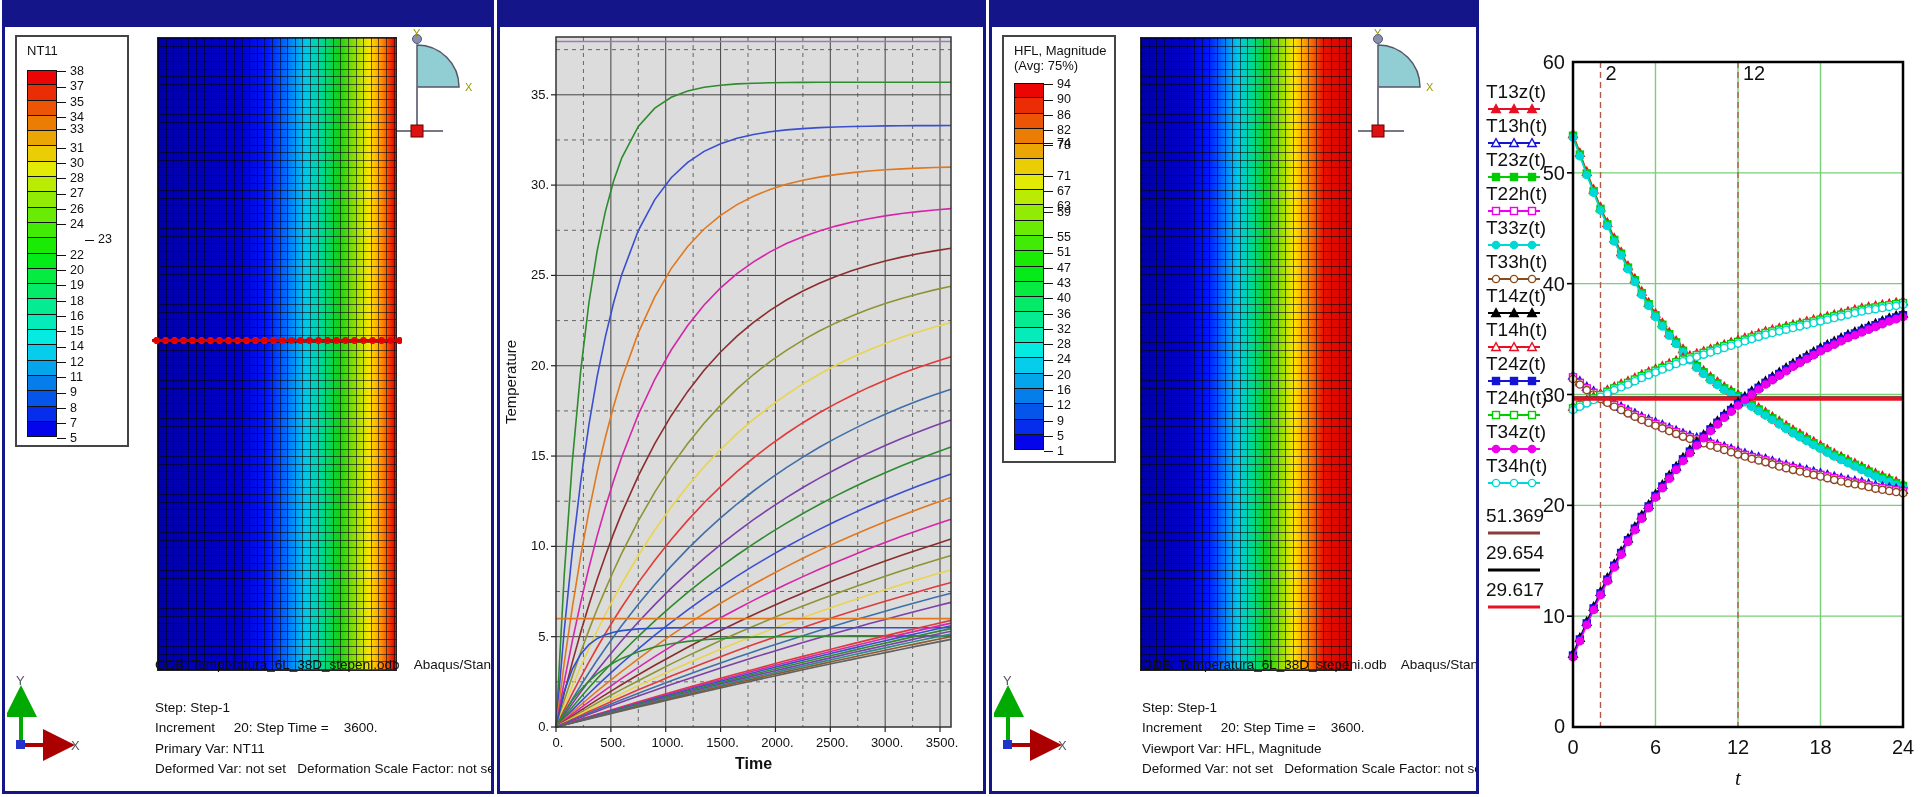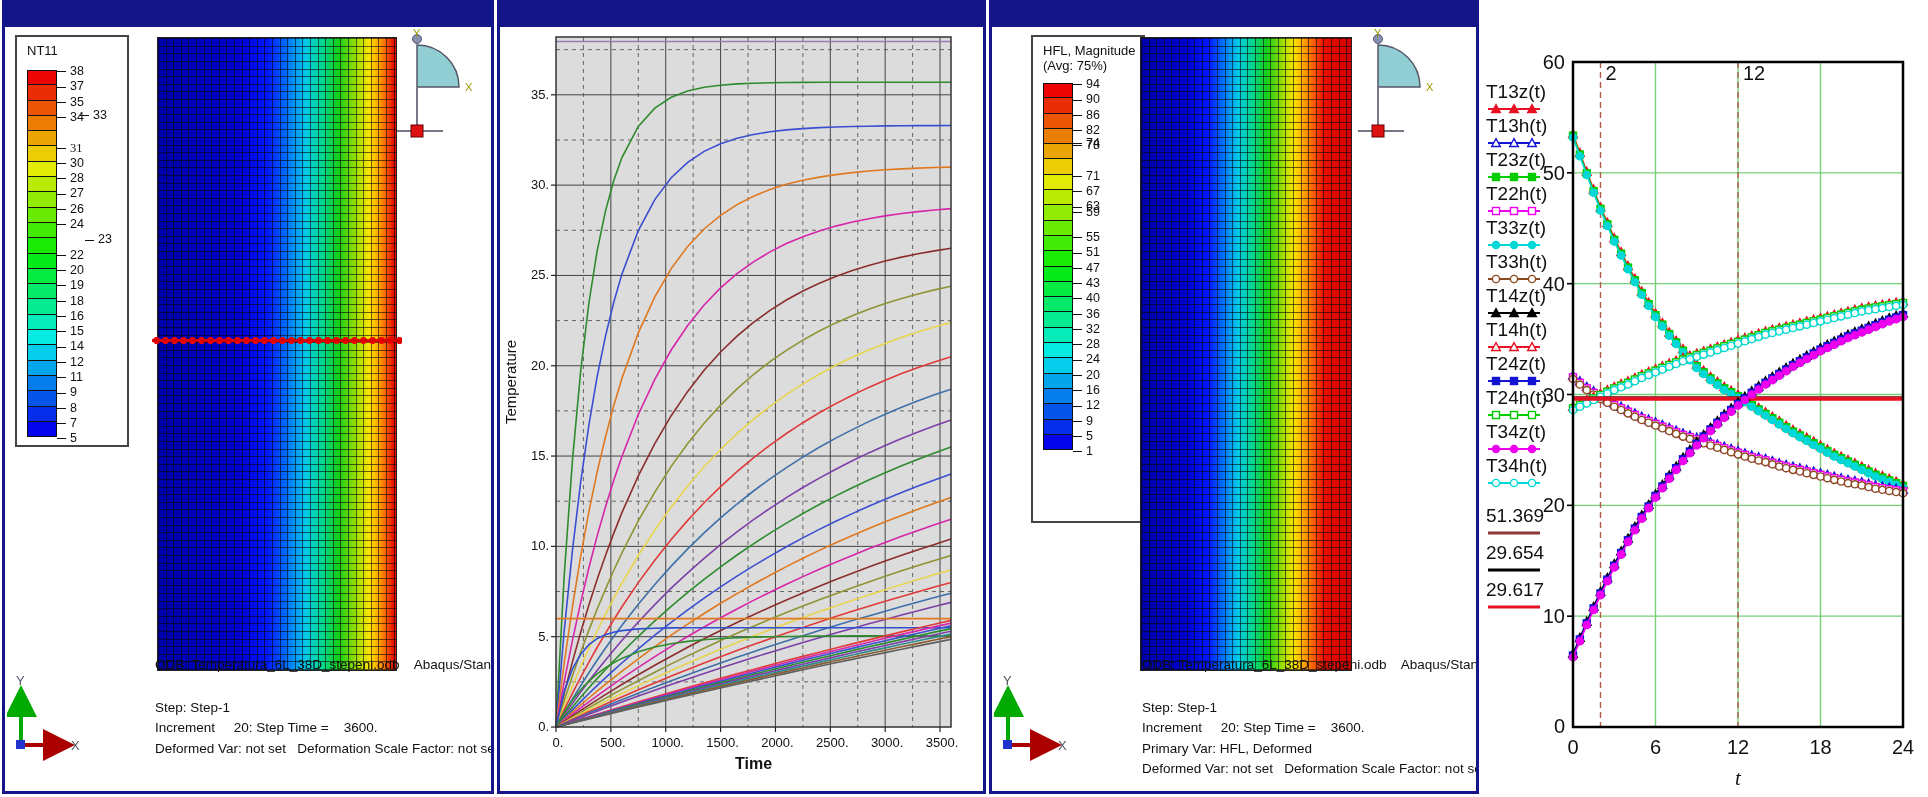--- a/index.html
+++ b/index.html
@@ -89,22 +89,22 @@
               <div class="cbar-cell" style="height: 15.3px; background: rgb(5, 125, 235);"></div>
               <div class="cbar-cell" style="height: 15.3px; background: rgb(5, 85, 235);"></div>
               <div class="cbar-cell" style="height: 15.3px; background: rgb(5, 45, 235);"></div>
               <div class="cbar-cell" style="height: 15.3px; background: rgb(5, 5, 235);"></div>
             </div>
             <div class="cbar-labels" style="top: 12px;">
               <div class="cbar-val" style="top: -6px;"><i></i>38</div>
               <div class="cbar-val" style="top: 9.3px;"><i></i>37</div>
               <div class="cbar-val" style="top: 24.6px;"><i></i>35</div>
               <div class="cbar-val" style="top: 39.9px; text-align: right;"><i></i>34</div>
-              <div class="cbar-val" style="top: 38px; padding-left: 23px;"><i></i>33</div>
-              <div class="cbar-val" style="top: 70.5px; font-family: Liberation Serif, serif;"><i></i>31</div>
+              <div class="cbar-val" style="top: 52px;"><i></i>33</div>
+              <div class="cbar-val" style="top: 70.5px;"><i></i>31</div>
               <div class="cbar-val" style="top: 85.8px;"><i></i>30</div>
               <div class="cbar-val" style="top: 101.1px;"><i></i>28</div>
               <div class="cbar-val" style="top: 116.4px;"><i></i>27</div>
               <div class="cbar-val" style="top: 131.7px;"><i></i>26</div>
               <div class="cbar-val" style="top: 147px;"><i></i>24</div>
               <div class="cbar-val" style="top: 162.3px; padding-left: 28px;"><i></i>23</div>
               <div class="cbar-val" style="top: 177.6px;"><i></i>22</div>
               <div class="cbar-val" style="top: 192.9px;"><i></i>20</div>
               <div class="cbar-val" style="top: 208.2px;"><i></i>19</div>
               <div class="cbar-val" style="top: 223.5px;"><i></i>18</div>
@@ -125,21 +125,21 @@
       </div>
       <svg class="compass" style="position:absolute;left:388px;top:0;" width="86" height="118">
         <circle cx="24" cy="12" r="4.5" fill="#8890b0" stroke="#555577" stroke-width="1"></circle>
         <path d="M24,18 L24,60 L66,60 A42,42 0 0 0 24,18 Z" fill="#90ced4" stroke="#556" stroke-width="1.5"></path>
         <text x="20" y="10" font-size="11" fill="#999900">Y</text>
         <text x="72" y="64" font-size="11" fill="#999900">X</text>
         <line x1="24" y1="60" x2="24" y2="104" stroke="#778" stroke-width="2"></line>
         <line x1="4" y1="104" x2="50" y2="104" stroke="#778" stroke-width="2"></line>
         <rect x="18" y="98" width="12" height="12" fill="#dd1111" stroke="#660000" stroke-width="1"></rect>
       </svg>
-      <div class="info" style="left:150px;top:628px;" id="info1"><div class="odb-line">ODB: Temperatura_6L_38D_stepeni.odb    Abaqus/Standard 6.13-1</div><div>Step: Step-1</div><div>Increment     20: Step Time =    3600.</div><div>Deformed Var: not set   Deformation Scale Factor: not set</div></div>
+      <div class="info" style="left:150px;top:628px;" id="info1"><div class="odb-line">ODB: Temperatura_6L_38D_stepeni.odb    Abaqus/Standard 6.13-1</div><div>Step: Step-1</div><div>Increment     20: Step Time =    3600.</div><div>Primary Var: NT11</div><div>Deformed Var: not set   Deformation Scale Factor: not set</div></div>
       <svg style="position:absolute;left:2px;top:640px;" width="90" height="112">
         <text x="9" y="18" font-size="13" fill="#556">Y</text>
         <defs>
           <marker id="ah-g" markerWidth="8" markerHeight="8" refX="4" refY="4" orient="auto">
               <path d="M0,0 L8,4 L0,8 Z" fill="#00aa00"></path>
             </marker>
           <marker id="ah-r" markerWidth="8" markerHeight="8" refX="4" refY="4" orient="auto">
               <path d="M0,0 L8,4 L0,8 Z" fill="#aa0000"></path>
             </marker>
         </defs>
@@ -256,21 +256,21 @@
           <text x="16" y="355" font-size="15" fill="#111" text-anchor="middle" transform="rotate(-90 16 355)">Temperature</text>
         </svg>
     </div>
   </div>
 
   <div class="vp" style="left:989px;width:490px;">
     <div class="vp-title">
       <span>Viewport: 5     ODB: C:/Users/HP/Desktop/Terma...ratura_6L_38D_stepeni.odb</span>
     </div>
     <div class="vp-body">
-      <div class="cbar" id="cbar5" style="height:488px;margin-left:29px;">
+      <div class="cbar" id="cbar5" style="height:428px;">
         <div class="cbar-title">HFL, Magnitude</div>
         <div class="cbar-title" style="padding-top:0;">(Avg: 75%)</div>
         <div class="cbar-inner" id="cbar5-inner">
             <div class="cbar-colors" style="top: 10px;">
               <div class="cbar-cell" style="height: 15.3px; background: rgb(235, 5, 5);"></div>
               <div class="cbar-cell" style="height: 15.3px; background: rgb(235, 45, 5);"></div>
               <div class="cbar-cell" style="height: 15.3px; background: rgb(235, 85, 5);"></div>
               <div class="cbar-cell" style="height: 15.3px; background: rgb(235, 125, 5);"></div>
               <div class="cbar-cell" style="height: 15.3px; background: rgb(235, 165, 5);"></div>
               <div class="cbar-cell" style="height: 15.3px; background: rgb(235, 205, 5);"></div>
@@ -325,21 +325,21 @@
       <div class="mesh mesh-hfl" style="left:148px;top:10px;width:212px;height:634px;"></div>
       <svg class="compass" style="position:absolute;left:362px;top:0;" width="86" height="118">
         <circle cx="24" cy="12" r="4.5" fill="#8890b0" stroke="#555577" stroke-width="1"></circle>
         <path d="M24,18 L24,60 L66,60 A42,42 0 0 0 24,18 Z" fill="#90ced4" stroke="#556" stroke-width="1.5"></path>
         <text x="20" y="10" font-size="11" fill="#999900">Y</text>
         <text x="72" y="64" font-size="11" fill="#999900">X</text>
         <line x1="24" y1="60" x2="24" y2="104" stroke="#778" stroke-width="2"></line>
         <line x1="4" y1="104" x2="50" y2="104" stroke="#778" stroke-width="2"></line>
         <rect x="18" y="98" width="12" height="12" fill="#dd1111" stroke="#660000" stroke-width="1"></rect>
       </svg>
-      <div class="info" style="left:150px;top:628px;" id="info5"><div class="odb-line">ODB: Temperatura_6L_38D_stepeni.odb    Abaqus/Standard 6.13-1</div><div>Step: Step-1</div><div>Increment     20: Step Time =    3600.</div><div>Primary Var: HFL, Deformed</div><div>Deformed Var: not set   Deformation Scale Factor: not set</div></div>
+      <div class="info" style="left:150px;top:628px;" id="info5"><div class="odb-line">ODB: Temperatura_6L_38D_stepeni.odb    Abaqus/Standard 6.13-1</div><div>Step: Step-1</div><div>Increment     20: Step Time =    3600.</div><div>Viewport Var: HFL, Magnitude</div><div>Deformed Var: not set   Deformation Scale Factor: not set</div></div>
       <svg style="position:absolute;left:2px;top:640px;" width="90" height="112">
         <text x="9" y="18" font-size="13" fill="#556">Y</text>
         <line x1="14" y1="76" x2="14" y2="34" stroke="#00aa00" stroke-width="4" marker-end="url(#ah-g)"></line>
         <line x1="16" y1="78" x2="52" y2="78" stroke="#aa0000" stroke-width="4" marker-end="url(#ah-r)"></line>
         <rect x="9" y="73" width="9" height="9" fill="#2233cc"></rect>
         <text x="64" y="83" font-size="13" fill="#556">X</text>
       </svg>
     </div>
   </div>
 

